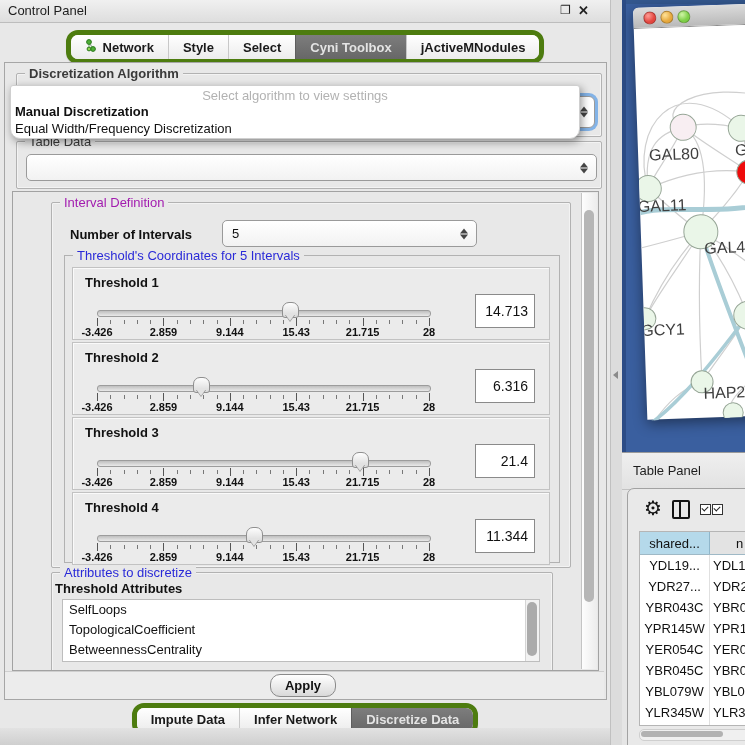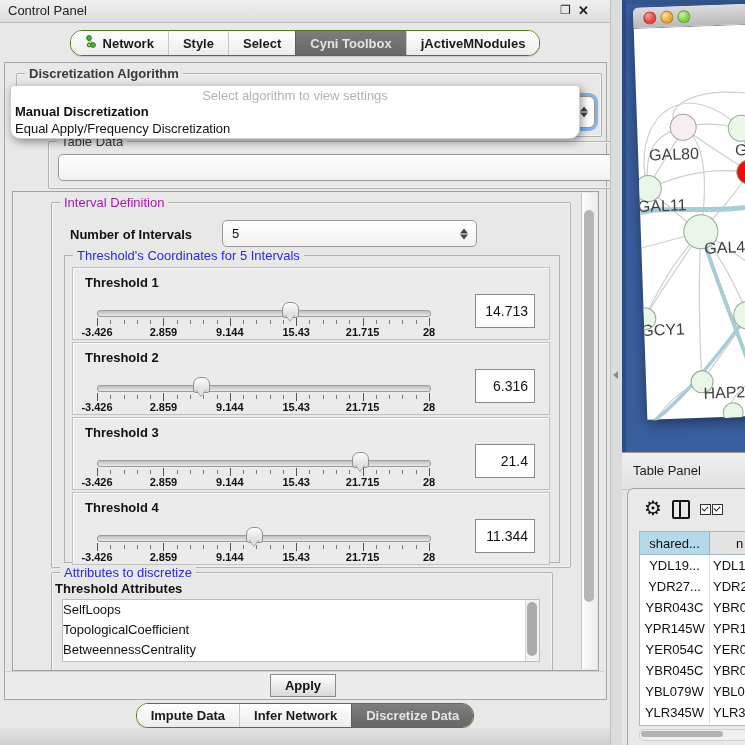--- a/index.html
+++ b/index.html
@@ -7,41 +7,41 @@
   #root{position:relative;width:745px;height:745px;overflow:hidden;background:#e2e2e2;}
   
   #control-panel{position:absolute;left:0;top:0;width:610px;height:745px;background:#e8e8e8;}
   #cp-titlebar{position:absolute;left:0;top:0;width:610px;height:22px;background:linear-gradient(#f0f0f0,#dedede);border-bottom:1px solid #bdbdbd;}
   #cp-title{position:absolute;left:8px;top:3px;font-size:13px;color:#1d1d1d;}
   .cp-winbtn{position:absolute;top:3px;font-size:13px;color:#222;cursor:default;}
   #cp-float{left:560px;font-size:12px;}
   #cp-close{left:578px;font-weight:bold;}
   
   #tabbar{position:absolute;left:0;top:30px;width:610px;display:flex;justify-content:center;}
-  .seg-group{display:flex;border:1px solid #4d7c0f;border-radius:12px;overflow:hidden;background:#fdfdfd;box-shadow:0 1px 1px rgba(0,0,0,.15);}
+  .seg-group{display:flex;border:5px solid #4d7c0f;border-radius:12px;overflow:hidden;background:#fdfdfd;box-shadow:0 1px 1px rgba(0,0,0,.15);}
   .seg{padding:4px 14px;font-size:13px;font-weight:bold;color:#1a1a1a;background:linear-gradient(#ffffff,#ececec);display:flex;align-items:center;gap:5px;border-left:1px solid #c8c8c8;}
   .seg:first-child{border-left:none;}
   .seg.selected{background:linear-gradient(#7d7d7d,#676767);color:#e4e4e4;border-left:1px solid #5e5e5e;}
   
   #cp-content{position:absolute;left:4px;top:62px;width:601px;height:636px;background:#e8e8e8;border:1px solid #a6a6a6;}
   .group{position:absolute;border:1px solid #b2b2b2;border-radius:2px;box-shadow:inset 0 0 0 1px #f3f3f3;}
   .gtitle{position:absolute;top:-8px;left:8px;background:#e8e8e8;padding:0 4px;font-size:13px;white-space:nowrap;}
   
   #algo-group{left:11px;top:10px;width:584px;height:62px;}
   #algo-title{color:#3a3a3a;font-weight:bold;}
   #algo-combo{position:absolute;left:8px;top:22px;width:568px;height:30px;background:#fff;border:1px solid #9a9a9a;border-radius:6px;box-shadow:0 0 0 3px rgba(105,165,230,.8);}
   #algo-combo .stepper{right:6px;}
   
   #algo-popup{position:absolute;left:5px;top:22px;width:568px;height:52px;background:#fff;border:1px solid #cfcfcf;border-radius:3px 3px 10px 10px;box-shadow:2px 3px 8px rgba(0,0,0,.4);z-index:30;}
   #popup-prompt{position:absolute;left:0;top:2px;width:100%;text-align:center;font-size:13px;color:#b2b2b2;}
   .popup-opt{position:absolute;left:4px;font-size:13px;color:#111;white-space:nowrap;}
   #popup-opt0{top:18px;font-weight:bold;}
   #popup-opt1{top:35px;}
   
-  #tabledata-group{left:11px;top:78px;width:584px;height:46px;margin-left:32px;}
+  #tabledata-group{left:11px;top:78px;width:584px;height:46px;}
   #tabledata-title{color:#3a3a3a;}
   .combo{position:absolute;background:linear-gradient(#ffffff,#f2f2f2);border:1px solid #9a9a9a;border-radius:5px;font-size:13px;color:#111;display:flex;align-items:center;padding-left:9px;}
   .stepper{position:absolute;right:8px;top:50%;transform:translateY(-50%);display:flex;flex-direction:column;gap:1px;align-items:center;}
   .stepper .up{width:0;height:0;border-left:4px solid transparent;border-right:4px solid transparent;border-bottom:5px solid #444;}
   .stepper .dn{width:0;height:0;border-left:4px solid transparent;border-right:4px solid transparent;border-top:5px solid #444;}
   #tabledata-combo{left:9px;top:12px;width:560px;height:25px;}
   
   #scrollpane{position:absolute;left:7px;top:128px;width:585px;height:478px;border:1px solid #a2a2a2;background:#e8e8e8;overflow:hidden;}
   #vscroll{position:absolute;right:1px;top:1px;width:15px;height:476px;background:linear-gradient(90deg,#fdfdfd,#ececec);border-left:1px solid #c4c4c4;}
   #vscroll .thumb{position:absolute;left:2px;top:17px;width:10px;height:392px;background:#b6b6b6;border-radius:6px;}
@@ -63,26 +63,26 @@
   .tick{position:absolute;top:2px;width:1px;height:4px;background:#777;}
   .tick.major{top:0;height:8px;background:#555;}
   .tick-labels{position:absolute;left:0;top:58px;width:476px;height:12px;}
   .tick-label{position:absolute;transform:translateX(-50%);font-size:11px;font-weight:bold;color:#111;}
   .t-valuebox{position:absolute;right:14px;top:26px;width:52px;height:32px;background:#fff;border:1px solid #8a8a8a;font-size:14px;color:#111;display:flex;align-items:center;justify-content:flex-end;padding-right:6px;}
   
   #attr-group{left:38px;top:380px;width:500px;height:110px;}
   #attr-title{color:#2a2ad8;}
   #attr-sub{position:absolute;left:3px;top:8px;font-size:13px;font-weight:bold;color:#111;}
   #attr-list{position:absolute;left:10px;top:26px;width:476px;height:61px;background:#fff;border:1px solid #bdbdbd;overflow:hidden;}
-  .attr-item{height:20px;line-height:20px;font-size:13px;color:#111;padding-left:0;}
+  .attr-item{height:20px;line-height:20px;font-size:13px;color:#111;padding-left:6px;}
   #attr-scroll{position:absolute;right:0;top:0;width:13px;height:61px;background:#f2f2f2;border-left:1px solid #d5d5d5;}
   #attr-scroll .thumb{position:absolute;left:1px;top:2px;width:10px;height:54px;background:#ababab;border-radius:5px;}
   
   #apply-row{position:absolute;left:0px;top:608px;width:599px;height:27px;background:#ececec;border-top:1px solid #cfcfcf;}
-  #apply-btn{position:absolute;left:265px;top:2px;width:64px;height:21px;background:linear-gradient(#ffffff,#d9d9d9);border:1px solid #8a8a8a;border-radius:0;font-size:13px;font-weight:bold;color:#111;display:flex;align-items:center;justify-content:center;}
+  #apply-btn{position:absolute;left:265px;top:2px;width:64px;height:21px;background:linear-gradient(#ffffff,#d9d9d9);border:1px solid #8a8a8a;border-radius:10px;font-size:13px;font-weight:bold;color:#111;display:flex;align-items:center;justify-content:center;}
   #bottom-tabbar{position:absolute;left:0;top:703px;width:610px;display:flex;justify-content:center;}
   #cp-bottomstrip{position:absolute;left:0;top:728px;width:610px;height:17px;background:linear-gradient(#e2e2e2,#cfcfcf);}
   
   #divider{position:absolute;left:610px;top:0;width:12px;height:745px;background:#dcdcdc;border-left:1px solid #c0c0c0;}
   #divider-arrow{position:absolute;left:2px;top:371px;width:0;height:0;border-top:4px solid transparent;border-bottom:4px solid transparent;border-right:5px solid #8a8a8a;}
   
   #right{position:absolute;left:622px;top:0;width:123px;height:745px;background:#e5e5e5;}
   #desktop{position:absolute;left:0;top:0;width:123px;height:452px;background:#3a5f9f;overflow:hidden;box-shadow:inset 4px 0 0 #2c4c86, inset 0 4px 0 #34588f;}
   #net-window{position:absolute;left:11px;top:8px;width:140px;height:412px;background:#fff;border-radius:5px 5px 0 0;box-shadow:0 4px 14px rgba(0,0,0,.45);transform:rotate(-2deg);transform-origin:0 0;}
   #net-titlebar{height:20px;background:linear-gradient(#dcdcdc,#b9b9b9);border-bottom:1px solid #8e8e8e;border-radius:5px 5px 0 0;position:relative;}
@@ -163,21 +163,21 @@
           <span class="stepper">
               <span class="up"></span>
               <span class="dn"></span>
             </span>
         </div>
       </div>
 
       <div id="algo-popup">
         <div id="popup-prompt">Select algorithm to view settings</div>
         <div class="popup-opt" id="popup-opt0">Manual Discretization</div>
-        <div class="popup-opt" id="popup-opt1">Equal Apply/Frequency Discretization</div>
+        <div class="popup-opt" id="popup-opt1">Equal Width/Frequency Discretization</div>
       </div>
 
       <div class="group" id="tabledata-group">
         <span class="gtitle" id="tabledata-title">Table Data</span>
         <div class="combo" id="tabledata-combo">
           <span class="stepper">
               <span class="up"></span>
               <span class="dn"></span>
             </span>
         </div>

